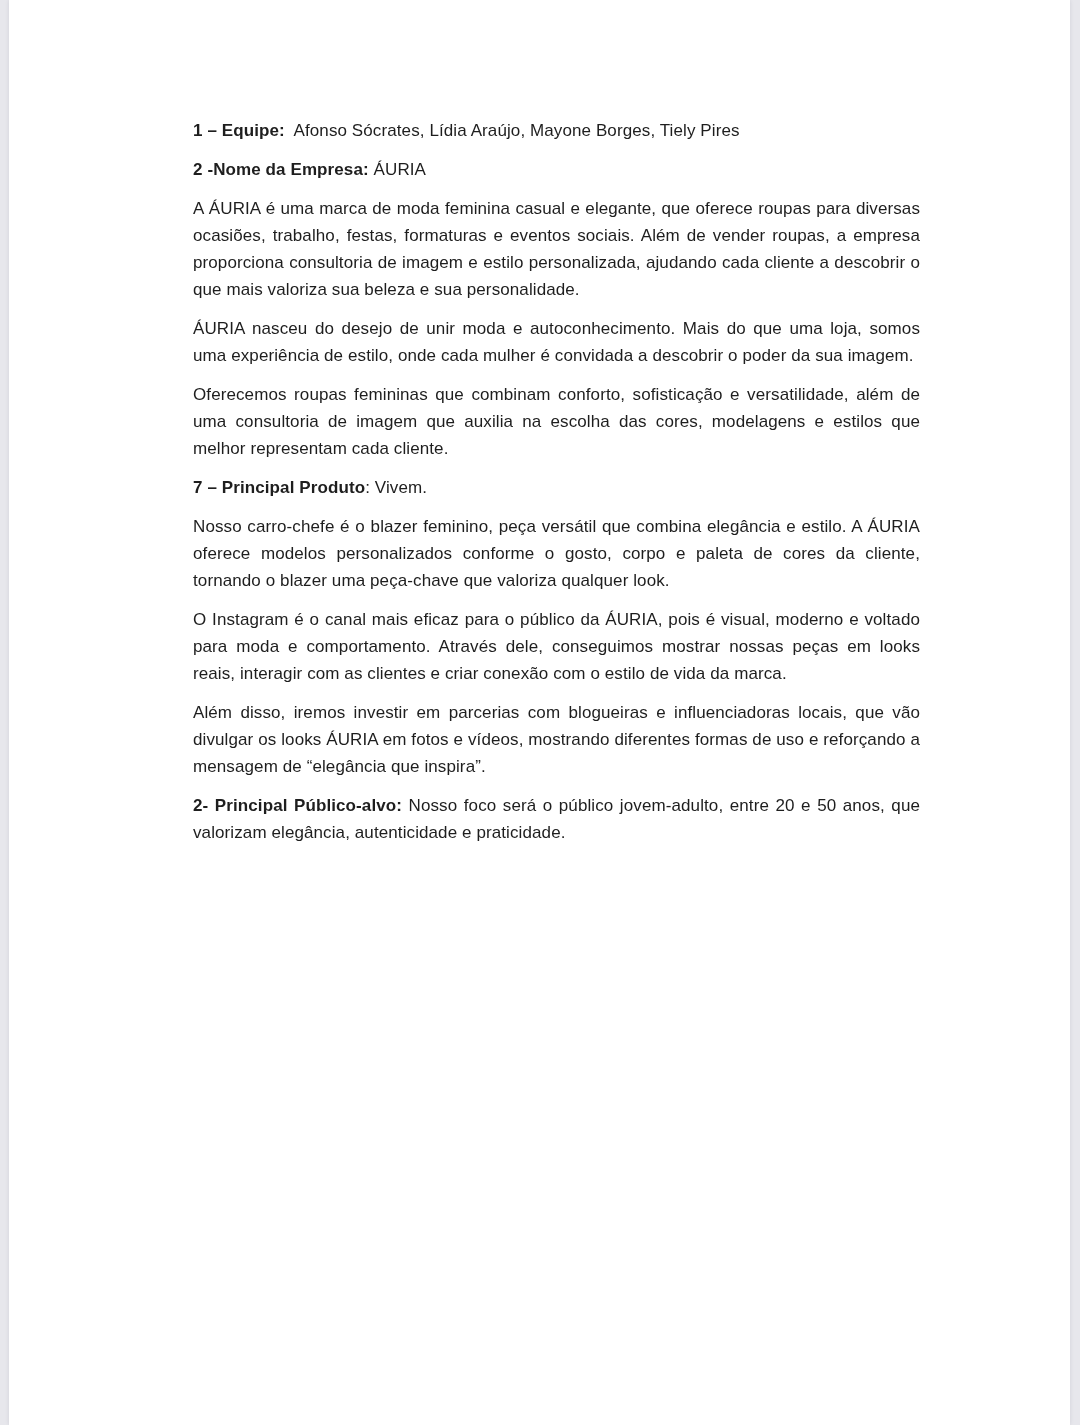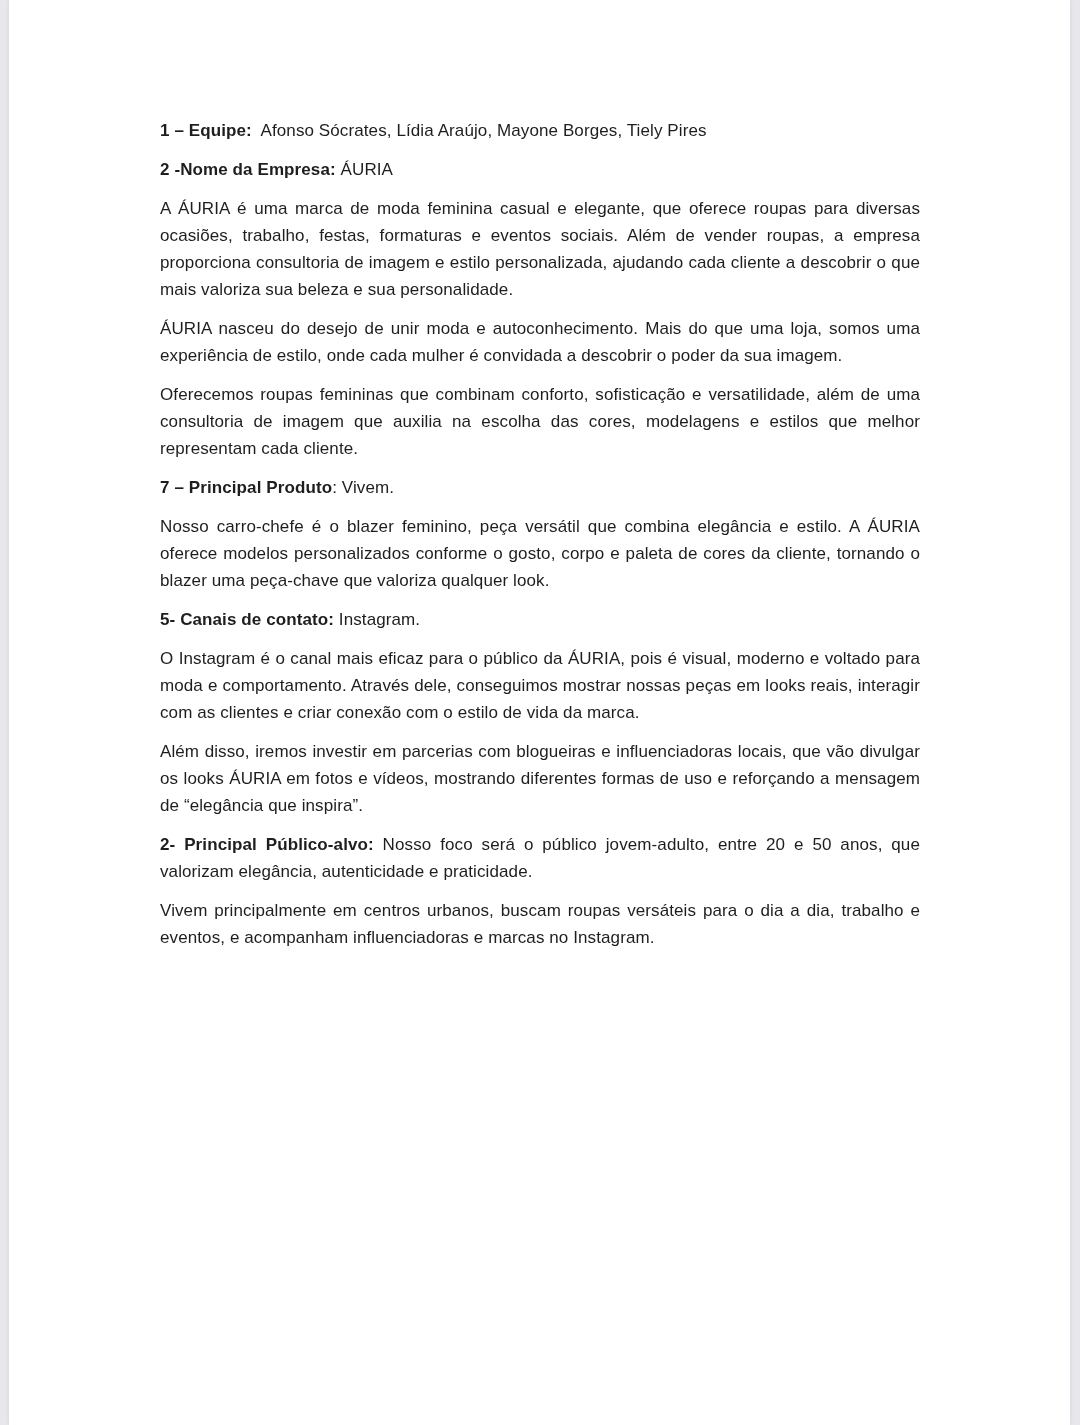--- a/index.html
+++ b/index.html
@@ -22,20 +22,21 @@
     right: 10px;
     background: #ffffff;
     box-shadow: 0 0 4px rgba(40,40,60,0.10);
   }
   .doc-body {
     padding: 117px 150px 0 151px;
     color: #1e1e1e;
     font-size: 17px;
     line-height: 27px;
     letter-spacing: 0.1px;
+    margin-left: 33px;
   }
   .doc-body p {
     margin: 0 0 12px 0;
     text-align: justify;
   }
   .doc-body p.heading,
   .doc-body p.heading-inline {
     text-align: left;
   }
   .doc-body strong {
@@ -58,19 +59,17 @@
 
 <main class="paper">
   <section class="doc-body">
       <p class="heading-inline"><strong>1 – Equipe:</strong><span>&nbsp; Afonso Sócrates, Lídia Araújo, Mayone Borges, Tiely Pires</span></p>
       <p class="heading-inline"><strong>2 -Nome da Empresa:</strong><span> ÁURIA</span></p>
       <p class="paragraph"><span>A ÁURIA é uma marca de moda feminina casual e elegante, que oferece roupas para diversas ocasiões, trabalho, festas, formaturas e eventos sociais. Além de vender roupas, a empresa proporciona consultoria de imagem e estilo personalizada, ajudando cada cliente a descobrir o que mais valoriza sua beleza e sua personalidade.</span></p>
       <p class="paragraph"><span>ÁURIA nasceu do desejo de unir moda e autoconhecimento. Mais do que uma loja, somos uma experiência de estilo, onde cada mulher é convidada a descobrir o poder da sua imagem.</span></p>
       <p class="paragraph"><span>Oferecemos roupas femininas que combinam conforto, sofisticação e versatilidade, além de uma consultoria de imagem que auxilia na escolha das cores, modelagens e estilos que melhor representam cada cliente.</span></p>
       <p class="heading-inline"><strong>7 – Principal Produto</strong><span>: Vivem.</span></p>
       <p class="paragraph"><span>Nosso carro-chefe é o blazer feminino, peça versátil que combina elegância e estilo. A ÁURIA oferece modelos personalizados conforme o gosto, corpo e paleta de cores da cliente, tornando o blazer uma peça-chave que valoriza qualquer look.</span></p>
-      <p class="heading-inline"><strong>5- Canais de contato:</strong><span> Instagram.</span></p>
       <p class="paragraph"><span>O Instagram é o canal mais eficaz para o público da ÁURIA, pois é visual, moderno e voltado para moda e comportamento. Através dele, conseguimos mostrar nossas peças em looks reais, interagir com as clientes e criar conexão com o estilo de vida da marca.</span></p>
       <p class="paragraph"><span>Além disso, iremos investir em parcerias com blogueiras e influenciadoras locais, que vão divulgar os looks ÁURIA em fotos e vídeos, mostrando diferentes formas de uso e reforçando a mensagem de “elegância que inspira”.</span></p>
       <p class="paragraph-lead"><strong>2- Principal Público-alvo:</strong><span> Nosso foco será o público jovem-adulto, entre 20 e 50 anos, que valorizam elegância, autenticidade e praticidade.</span></p>
-      <p class="paragraph"><span>Vivem principalmente em centros urbanos, buscam roupas versáteis para o dia a dia, trabalho e eventos, e acompanham influenciadoras e marcas no Instagram.</span></p>
     </section>
 </main>
 
 </body></html>

